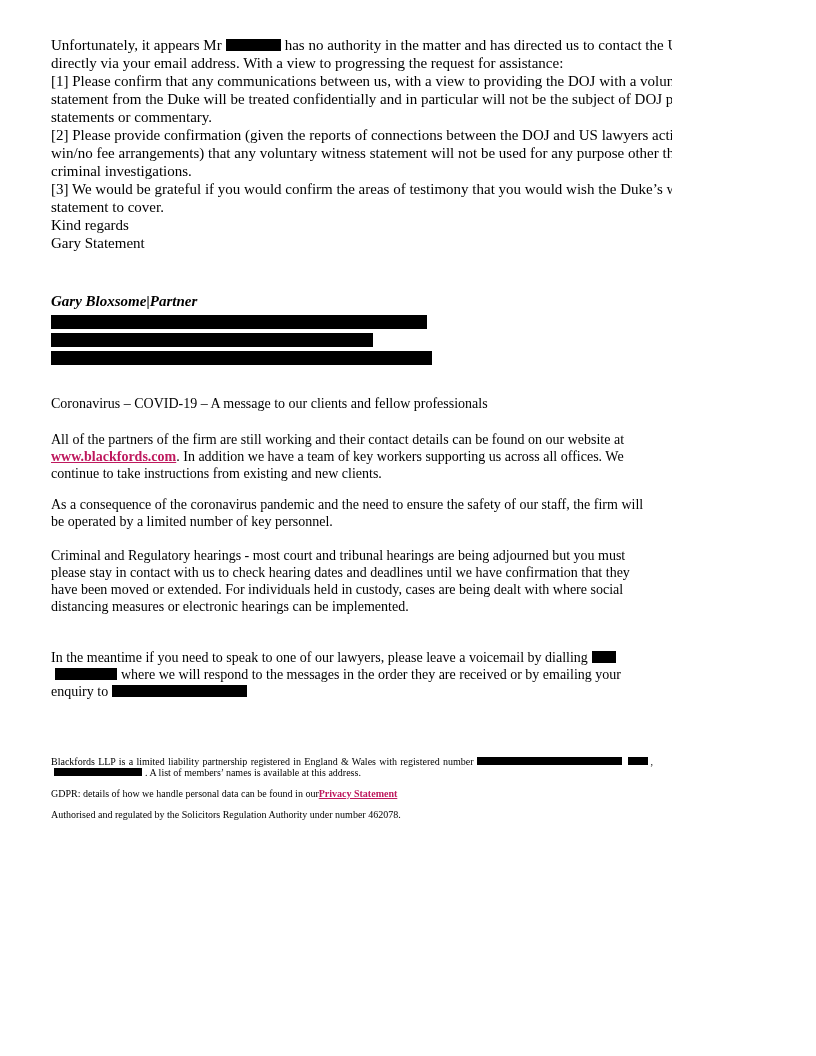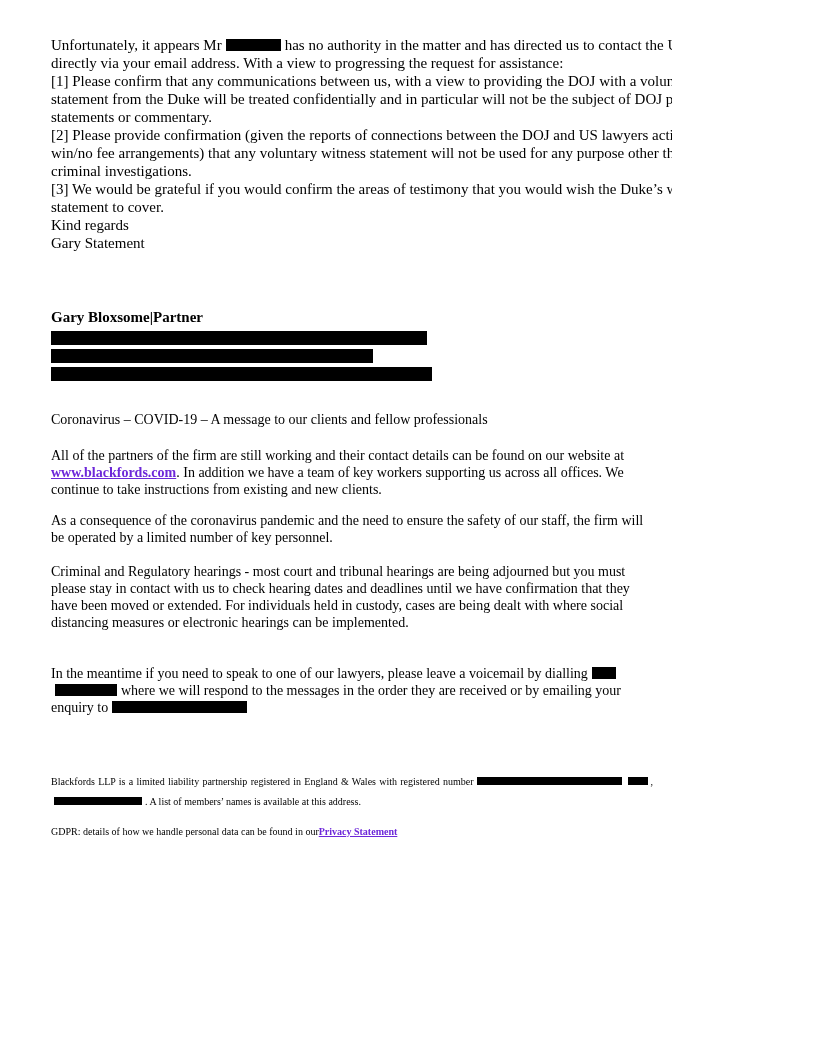--- a/index.html
+++ b/index.html
@@ -19,33 +19,33 @@
   .email-body p { margin: 0; }
   
   .redact {
     display: inline-block;
     background: #000000;
     height: 12px;
     margin: 0 4px;
     vertical-align: -1px;
   }
   
-  .signature { margin-top: 56px; }
+  .signature { margin-top: 40px; font-style: italic; }
   .sig-name { font-weight: bold; font-size: 15px; margin: 0 0 5px 0; line-height: 18px; }
   .redact-bar { background: #000000; height: 14px; margin-bottom: 4px; }
   
   .covid { margin-top: 30px; width: 608px; font-size: 14px; line-height: 17px; }
   .covid p { margin: 0 0 14px 0; }
   .covid p.covid-heading { margin-bottom: 19px; }
   .covid p.covid-p4 { margin-top: 17px; }
   .covid p.covid-p5 { margin-top: 34px; margin-bottom: 0; }
   
-  a.link { color: #6d28d9; font-weight: bold; text-decoration: underline; cursor: pointer; }
+  a.link { color: #be185d; font-weight: bold; text-decoration: underline; cursor: pointer; }
   
-  .footer { margin-top: 56px; width: 602px; font-size: 10px; line-height: 20px; }
+  .footer { margin-top: 56px; width: 602px; font-size: 10px; line-height: 11px; }
   .footer p { margin: 0 0 10px 0; }
   .footer .registration { text-align: justify; }
   .footer .redact { height: 8px; margin: 0 3px; vertical-align: 0; }
 </style>
 </head>
 <body>
 
 <div class="page">
 
   <section class="email-body">
@@ -69,15 +69,16 @@
     <p><span>All of the partners of the firm are still working and their contact details can be found on our website at</span>
       <a class="link" href="#">www.blackfords.com</a><span>. In addition we have a team of key workers supporting us across all offices. We continue to take instructions from existing and new clients.</span></p>
     <p>As a consequence of the coronavirus pandemic and the need to ensure the safety of our staff, the firm will be operated by a limited number of key personnel.</p>
     <p class="covid-p4">Criminal and Regulatory hearings - most court and tribunal hearings are being adjourned but you must please stay in contact with us to check hearing dates and deadlines until we have confirmation that they have been moved or extended. For individuals held in custody, cases are being dealt with where social distancing measures or electronic hearings can be implemented.</p>
     <p class="covid-p5"><span>In the meantime if you need to speak to one of our lawyers, please leave a voicemail by dialling</span><span class="redact" style="width:24px"></span><span class="redact" style="width:62px"></span><span>where we will respond to the messages in the order they are received or by emailing your enquiry to</span><span class="redact" style="width:135px"></span></p>
   </section>
 
   <section class="footer">
     <p class="registration"><span>Blackfords LLP is a limited liability partnership registered in England &amp; Wales with registered number</span><span class="redact" style="width:145px"></span><span class="redact" style="width:20px"></span><span>,</span><span class="redact" style="width:88px"></span><span>. A list of members’ names is available at this address.</span></p>
     <p><span>GDPR: details of how we handle personal data can be found in our</span><a class="link" href="#">Privacy Statement</a></p>
+    <p>Authorised and regulated by the Solicitors Regulation Authority under number 462078.</p>
   </section>
 
 </div>
 
 </body></html>

